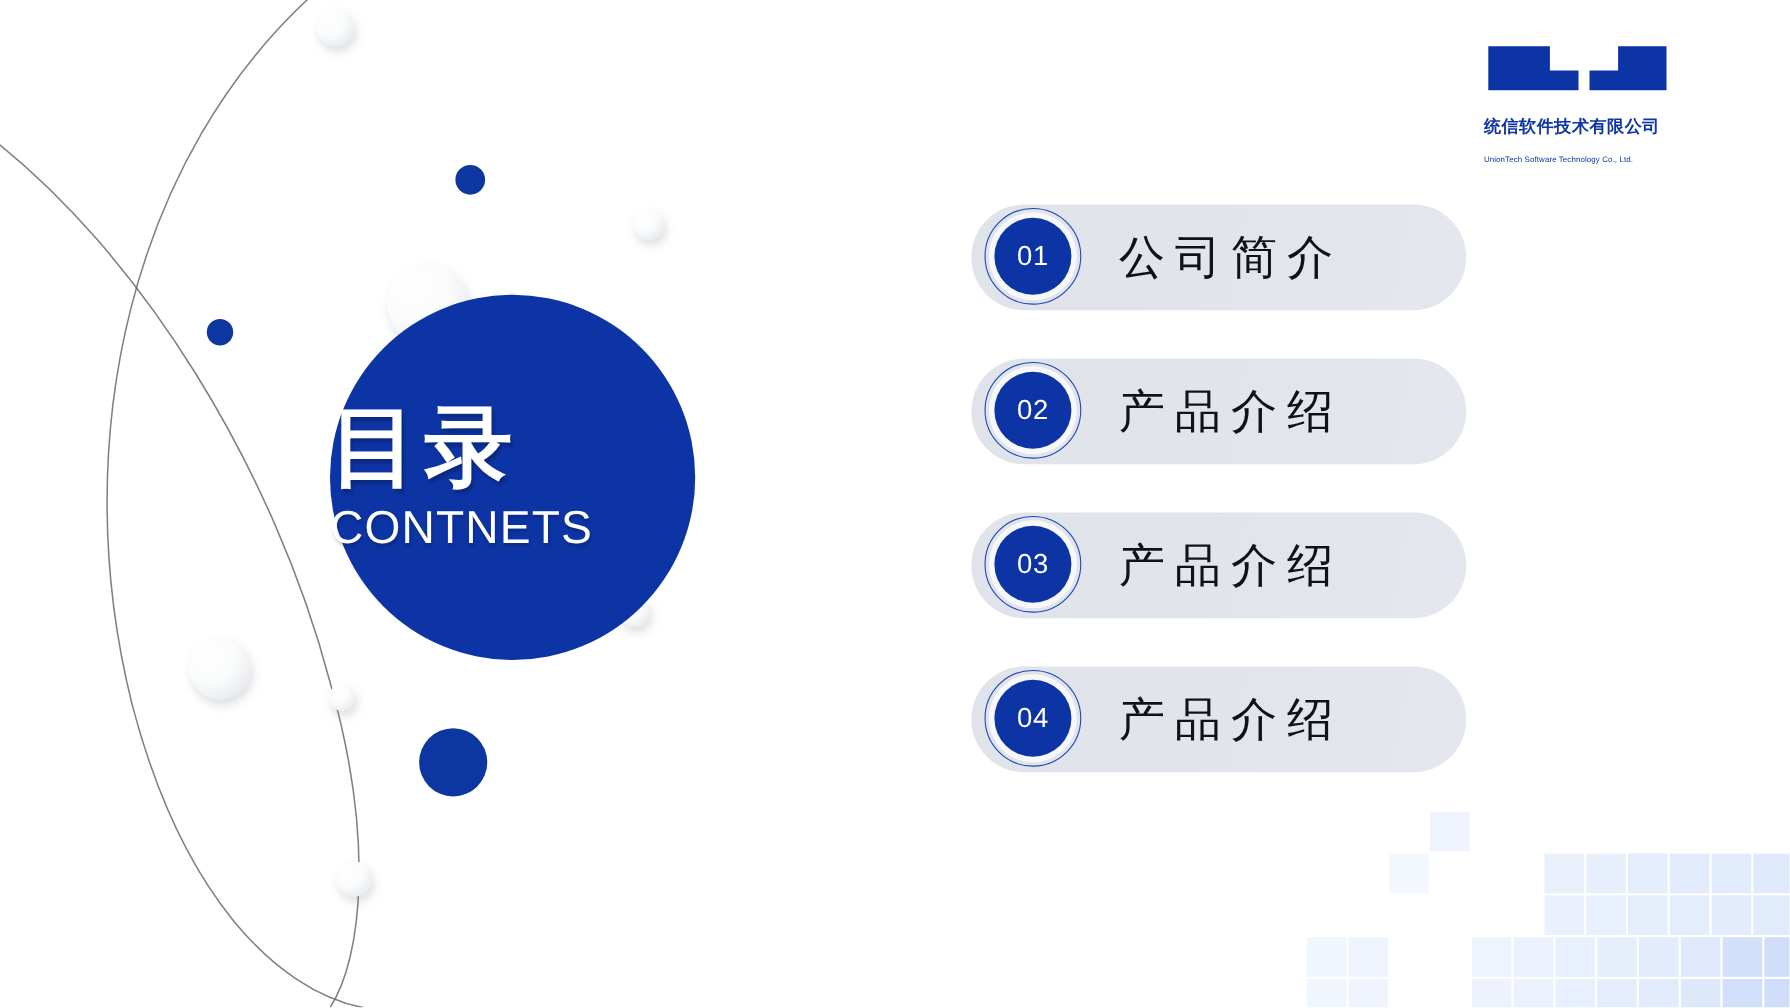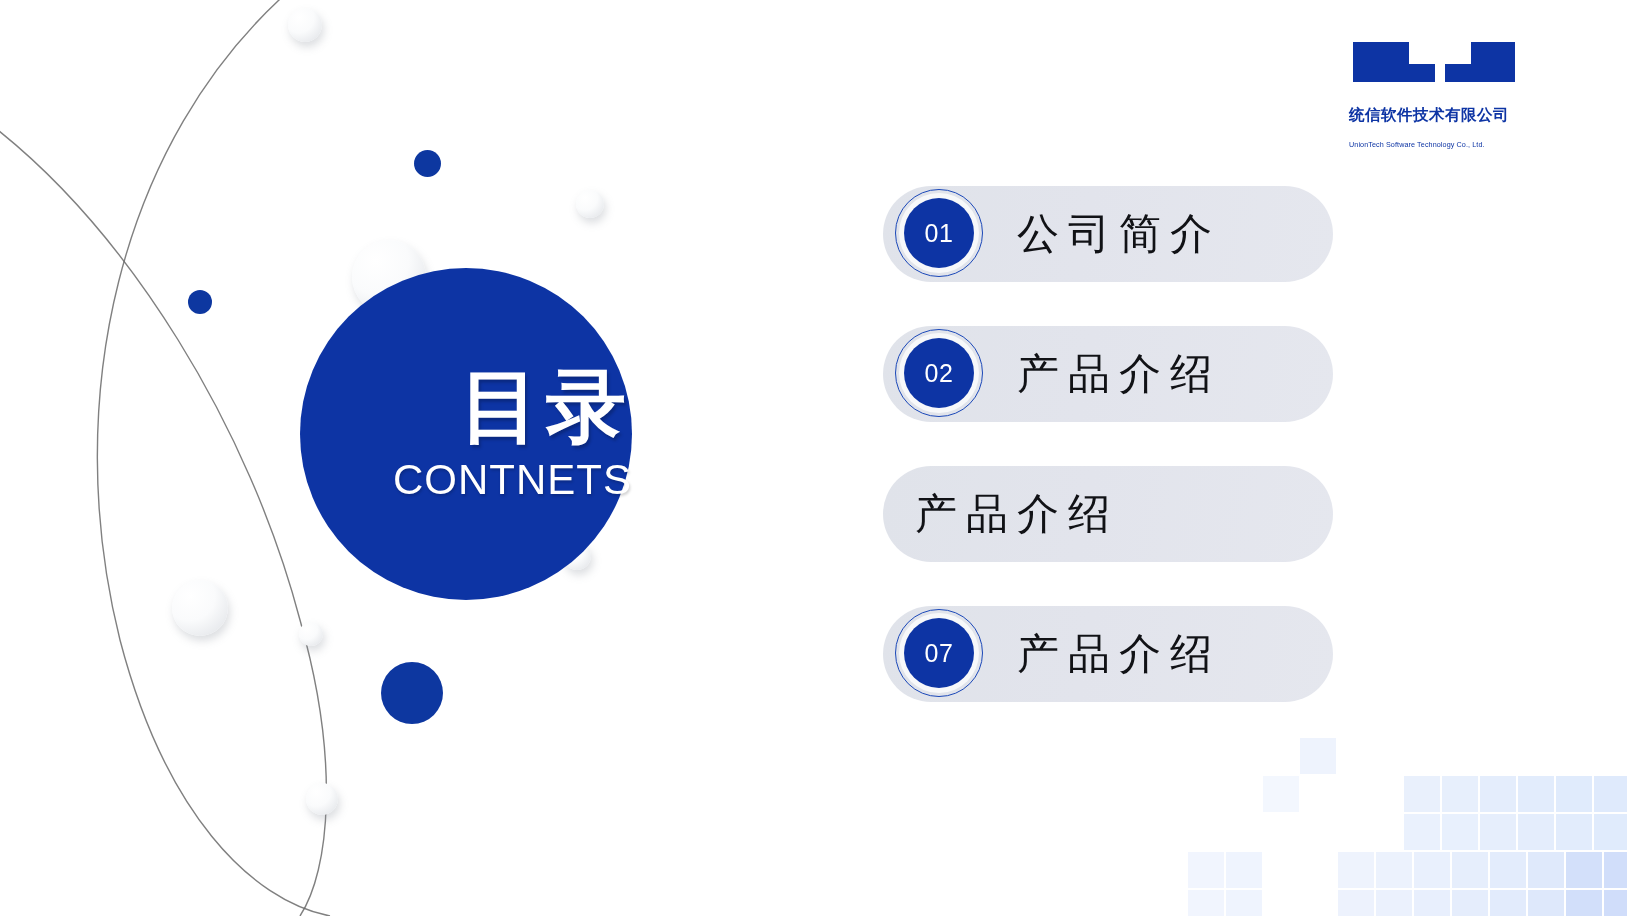--- a/index.html
+++ b/index.html
@@ -23,21 +23,21 @@
     position:absolute;border-radius:50%;
     background:radial-gradient(circle at 32% 28%, #ffffff 0%, #fafbfc 45%, #e9ebee 78%, #dcdfe3 100%);
     box-shadow:2px 5px 9px rgba(140,145,155,0.30);
   }
   .dot-blue{position:absolute;border-radius:50%;background:#0d37a0;}
 
   
   .title-circle{
     position:absolute;left:300px;top:268px;width:332px;height:332px;border-radius:50%;
     background:#0d34a4;
-    display:flex;flex-direction:column;align-items:flex-end;justify-content:center;
+    display:flex;flex-direction:column;align-items:flex-start;justify-content:center;
     color:#ffffff;
   }
   .title-cn{
     font-size:80px;font-weight:bold;letter-spacing:6px;line-height:1;
     margin-bottom:12px;text-shadow:2px 3px 3px rgba(0,0,0,0.22);
     font-family:"DejaVu Sans","Liberation Sans",sans-serif;
   }
   .title-en{
     font-size:42px;font-weight:400;letter-spacing:1px;line-height:1;
     text-shadow:1px 2px 3px rgba(0,0,0,0.20);
@@ -168,28 +168,33 @@
     <div class="menu-item">
       <div class="num-wrap">
         <div class="num-ring"></div>
         <div class="num-gap"></div>
         <div class="num-disc">02</div>
       </div>
       <div class="item-label">产品介绍</div>
     </div>
 
     <div class="menu-item">
+      <div class="num-wrap">
+        <div class="num-ring"></div>
+        <div class="num-gap"></div>
+        <div class="num-disc">03</div>
+      </div>
       <div class="item-label">产品介绍</div>
     </div>
 
     <div class="menu-item">
       <div class="num-wrap">
         <div class="num-ring"></div>
         <div class="num-gap"></div>
-        <div class="num-disc">07</div>
+        <div class="num-disc">04</div>
       </div>
       <div class="item-label">产品介绍</div>
     </div>
 
   </div>
 
   <div class="logo">
     <div class="logo-mark">
       <svg width="170" height="48" viewBox="0 0 170 48">
         <path d="M4 4 H60 V26 H86 V44 H4 Z" fill="#0d34a4"></path>

